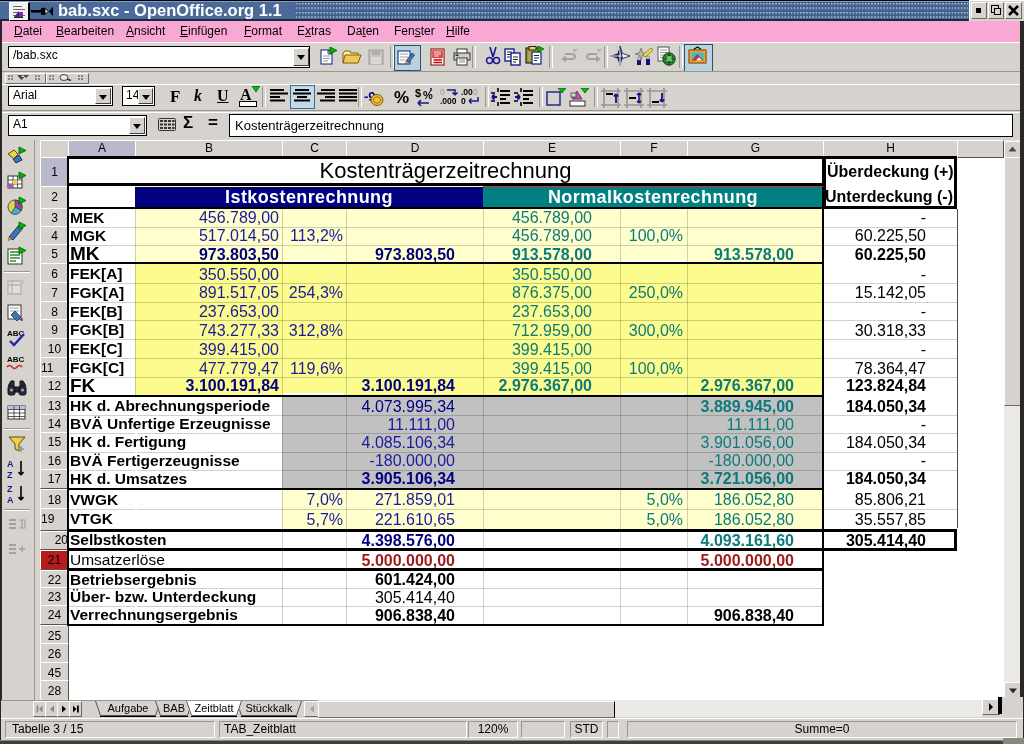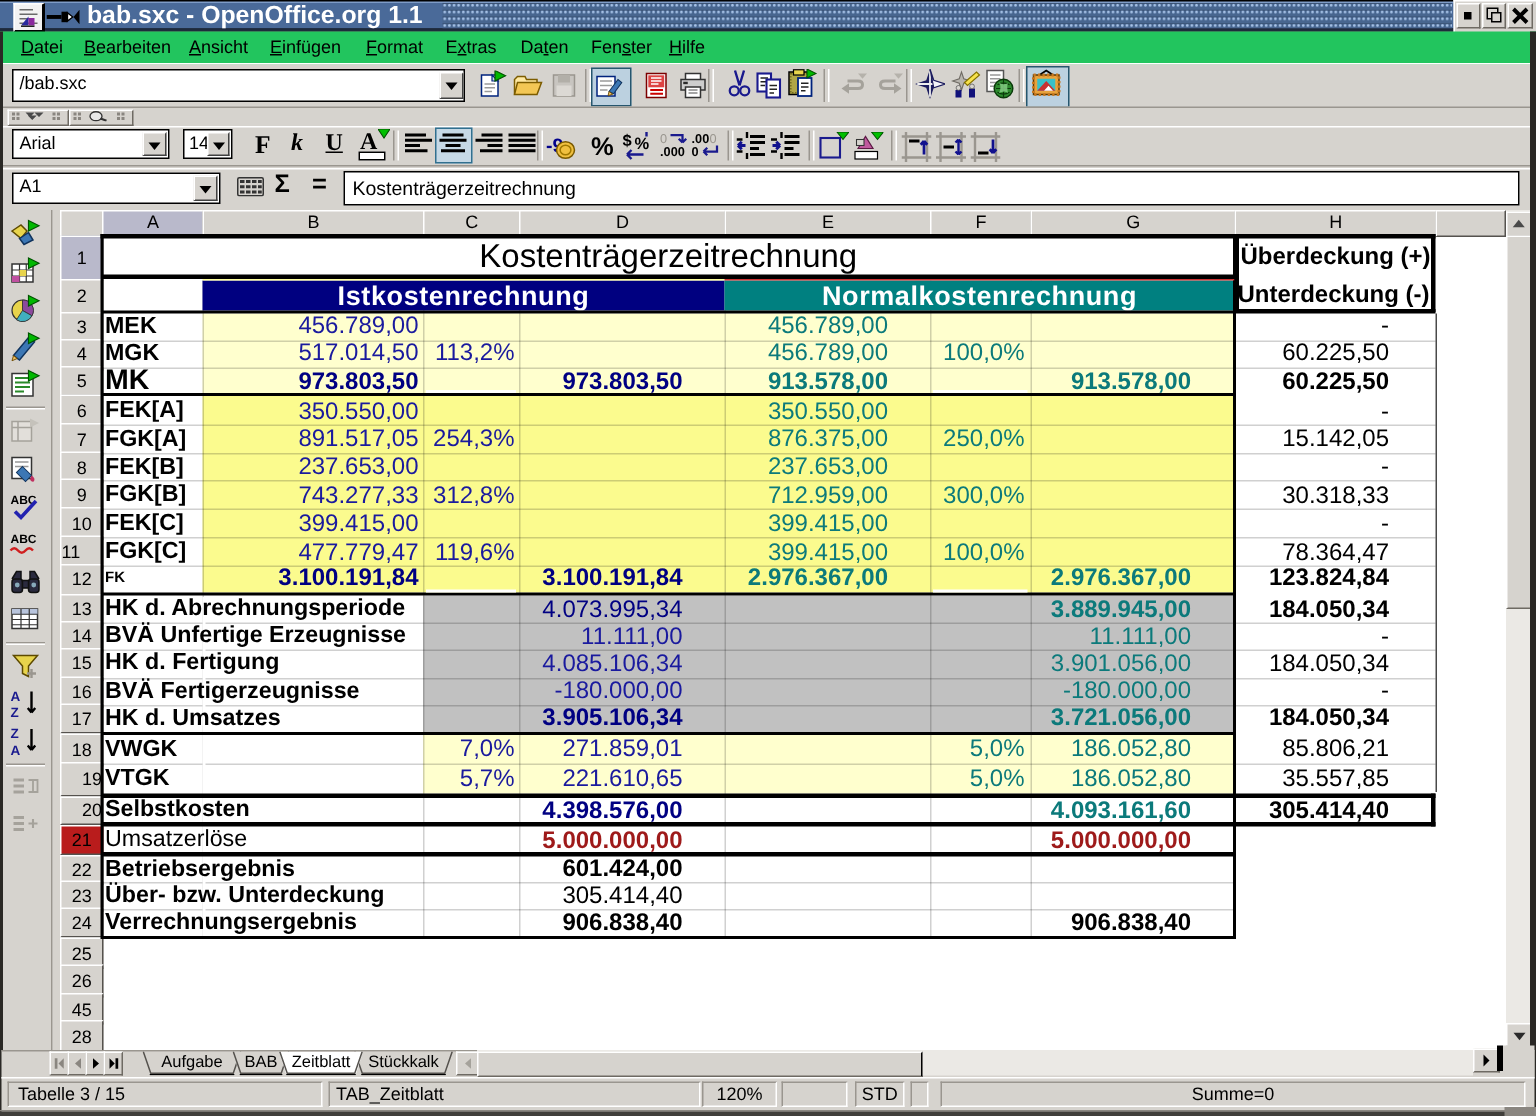--- a/index.html
+++ b/index.html
@@ -47,21 +47,21 @@
 <div class="ab rz" style="left:988px;top:2px;width:14px;height:15px;background:#d6d3ce">
  <div class="ab" style="left:2px;top:2px;width:6px;height:6px;border:1.5px solid #000"></div>
  <div class="ab" style="left:5px;top:5px;width:5px;height:5px;border:1.5px solid #000;background:#d6d3ce"></div>
 </div>
 <div class="ab rz" style="left:1005px;top:2px;width:15px;height:15px;background:#d6d3ce">
  <svg width="13" height="13" style="position:absolute;left:1px;top:1px">
       <path d="M2 2 L11 11 M11 2 L2 11" stroke="#000" stroke-width="2.6"></path>
     </svg>
 </div>
 
-<div class="ab" style="left:0;top:21px;width:1024px;height:21px;background:#22c55e;border-bottom:1px solid #fff">
+<div class="ab" style="left:0;top:21px;width:1024px;height:21px;background:#f9a8d4;border-bottom:1px solid #fff">
  <span class="mi" style="left:14px"><u>D</u>atei</span>
  <span class="mi" style="left:56px"><u>B</u>earbeiten</span>
  <span class="mi" style="left:126px"><u>A</u>nsicht</span>
  <span class="mi" style="left:180px"><u>E</u>infügen</span>
  <span class="mi" style="left:244px"><u>F</u>ormat</span>
  <span class="mi" style="left:297px">E<u>x</u>tras</span>
  <span class="mi" style="left:347px">Da<u>t</u>en</span>
  <span class="mi" style="left:394px">Fen<u>s</u>ter</span>
  <span class="mi" style="left:446px"><u>H</u>ilfe</span>
 </div>
@@ -384,21 +384,21 @@
 <div class="ab" style="left:40px;top:319.4px;width:27px;height:19.8px;background:#d6d3ce;border-top:1px solid #fff;border-left:1px solid #fff;border-right:1px solid #55524e;border-bottom:1px solid #55524e;font-size:12px;text-align:center;line-height:20px">9</div>
 <div class="ab" style="left:40px;top:338.2px;width:27px;height:19.8px;background:#d6d3ce;border-top:1px solid #fff;border-left:1px solid #fff;border-right:1px solid #55524e;border-bottom:1px solid #55524e;font-size:12px;text-align:center;line-height:20px">10</div>
 <div class="ab" style="left:40px;top:357px;width:27px;height:19.8px;background:#d6d3ce;border-top:1px solid #fff;border-left:1px solid #fff;border-right:1px solid #55524e;border-bottom:1px solid #55524e;font-size:12px;text-align:left;line-height:20px">11</div>
 <div class="ab" style="left:40px;top:375.8px;width:27px;height:19.2px;background:#d6d3ce;border-top:1px solid #fff;border-left:1px solid #fff;border-right:1px solid #55524e;border-bottom:1px solid #55524e;font-size:12px;text-align:center;line-height:19px">12</div>
 <div class="ab" style="left:40px;top:396px;width:27px;height:19.2px;background:#d6d3ce;border-top:1px solid #fff;border-left:1px solid #fff;border-right:1px solid #55524e;border-bottom:1px solid #55524e;font-size:12px;text-align:center;line-height:19px">13</div>
 <div class="ab" style="left:40px;top:414.2px;width:27px;height:19.2px;background:#d6d3ce;border-top:1px solid #fff;border-left:1px solid #fff;border-right:1px solid #55524e;border-bottom:1px solid #55524e;font-size:12px;text-align:center;line-height:19px">14</div>
 <div class="ab" style="left:40px;top:432.4px;width:27px;height:19.2px;background:#d6d3ce;border-top:1px solid #fff;border-left:1px solid #fff;border-right:1px solid #55524e;border-bottom:1px solid #55524e;font-size:12px;text-align:center;line-height:19px">15</div>
 <div class="ab" style="left:40px;top:450.6px;width:27px;height:19.2px;background:#d6d3ce;border-top:1px solid #fff;border-left:1px solid #fff;border-right:1px solid #55524e;border-bottom:1px solid #55524e;font-size:12px;text-align:center;line-height:19px">16</div>
 <div class="ab" style="left:40px;top:468.8px;width:27px;height:18.7px;background:#d6d3ce;border-top:1px solid #fff;border-left:1px solid #fff;border-right:1px solid #55524e;border-bottom:1px solid #55524e;font-size:12px;text-align:center;line-height:19px">17</div>
 <div class="ab" style="left:40px;top:488.5px;width:27px;height:20.5px;background:#d6d3ce;border-top:1px solid #fff;border-left:1px solid #fff;border-right:1px solid #55524e;border-bottom:1px solid #55524e;font-size:12px;text-align:center;line-height:20px">18</div>
-<div class="ab" style="left:40px;top:508px;width:27px;height:21.0px;background:#d6d3ce;border-top:1px solid #fff;border-left:1px solid #fff;border-right:1px solid #55524e;border-bottom:1px solid #55524e;font-size:12px;text-align:right;line-height:21px">19</div>
+<div class="ab" style="left:40px;top:508px;width:27px;height:21.0px;background:#d6d3ce;border-top:1px solid #fff;border-left:1px solid #fff;border-right:1px solid #55524e;border-bottom:1px solid #55524e;font-size:12px;text-align:left;line-height:21px">19</div>
 <div class="ab" style="left:40px;top:531px;width:27px;height:17.0px;background:#d6d3ce;border-top:1px solid #fff;border-left:1px solid #fff;border-right:1px solid #55524e;border-bottom:1px solid #55524e;font-size:12px;text-align:right;line-height:17px">20</div>
 <div class="ab" style="left:40px;top:550px;width:27px;height:18.0px;background:#b91c1c;border-top:1px solid #fff;border-left:1px solid #fff;border-right:1px solid #55524e;border-bottom:1px solid #55524e;font-size:12px;text-align:center;line-height:18px">21</div>
 <div class="ab" style="left:40px;top:569.5px;width:27px;height:18.8px;background:#d6d3ce;border-top:1px solid #fff;border-left:1px solid #fff;border-right:1px solid #55524e;border-bottom:1px solid #55524e;font-size:12px;text-align:center;line-height:19px">22</div>
 <div class="ab" style="left:40px;top:587.3px;width:27px;height:18.8px;background:#d6d3ce;border-top:1px solid #fff;border-left:1px solid #fff;border-right:1px solid #55524e;border-bottom:1px solid #55524e;font-size:12px;text-align:center;line-height:19px">23</div>
 <div class="ab" style="left:40px;top:605.1px;width:27px;height:18.4px;background:#d6d3ce;border-top:1px solid #fff;border-left:1px solid #fff;border-right:1px solid #55524e;border-bottom:1px solid #55524e;font-size:12px;text-align:center;line-height:18px">24</div>
 <div class="ab" style="left:40px;top:624.5px;width:27px;height:19.5px;background:#d6d3ce;border-top:1px solid #fff;border-left:1px solid #fff;border-right:1px solid #55524e;border-bottom:1px solid #55524e;font-size:12px;text-align:center;line-height:20px">25</div>
 <div class="ab" style="left:40px;top:643px;width:27px;height:19.5px;background:#d6d3ce;border-top:1px solid #fff;border-left:1px solid #fff;border-right:1px solid #55524e;border-bottom:1px solid #55524e;font-size:12px;text-align:center;line-height:20px">26</div>
 <div class="ab" style="left:40px;top:661.5px;width:27px;height:19.5px;background:#d6d3ce;border-top:1px solid #fff;border-left:1px solid #fff;border-right:1px solid #55524e;border-bottom:1px solid #55524e;font-size:12px;text-align:center;line-height:20px">45</div>
 <div class="ab" style="left:40px;top:680px;width:27px;height:19.5px;background:#d6d3ce;border-top:1px solid #fff;border-left:1px solid #fff;border-right:1px solid #55524e;border-bottom:1px solid #55524e;font-size:12px;text-align:center;line-height:20px">28</div>
 <div class="ab" style="left:34px;top:140px;width:6px;height:560px;background:#d6d3ce"></div>
@@ -478,21 +478,21 @@
 <span class="ab" style="left:70px;top:339.2px;font-size:15.5px;font-weight:bold;line-height:19px;white-space:pre">FEK[C]</span>
 <span class="ab" style="right:745px;top:339.7px;font-size:16px;line-height:19px;color:#1a1a9e;white-space:pre">399.415,00</span>
 <span class="ab" style="right:432px;top:339.7px;font-size:16px;line-height:19px;color:#0c7a7b;white-space:pre">399.415,00</span>
 <span class="ab" style="right:98px;top:339.7px;font-size:16px;line-height:19px;color:#000;white-space:pre">-</span>
 <span class="ab" style="left:70px;top:358px;font-size:15.5px;font-weight:bold;line-height:19px;white-space:pre">FGK[C]</span>
 <span class="ab" style="right:745px;top:358.5px;font-size:16px;line-height:19px;color:#1a1a9e;white-space:pre">477.779,47</span>
 <span class="ab" style="right:681px;top:358.5px;font-size:16px;line-height:19px;color:#1a1a9e;white-space:pre">119,6%</span>
 <span class="ab" style="right:432px;top:358.5px;font-size:16px;line-height:19px;color:#0c7a7b;white-space:pre">399.415,00</span>
 <span class="ab" style="right:341px;top:358.5px;font-size:16px;line-height:19px;color:#0c7a7b;white-space:pre">100,0%</span>
 <span class="ab" style="right:98px;top:358.5px;font-size:16px;line-height:19px;color:#000;white-space:pre">78.364,47</span>
-<span class="ab" style="left:70px;top:376.8px;font-size:10px;font-weight:bold;line-height:18px;white-space:pre">FK</span>
+<span class="ab" style="left:70px;top:376.8px;font-size:19px;font-weight:bold;line-height:18px;white-space:pre">FK</span>
 <span class="ab" style="right:745px;top:377.3px;font-size:16px;line-height:18px;color:#000082;font-weight:bold;white-space:pre">3.100.191,84</span>
 <span class="ab" style="right:569px;top:377.3px;font-size:16px;line-height:18px;color:#000082;font-weight:bold;white-space:pre">3.100.191,84</span>
 <span class="ab" style="right:432px;top:377.3px;font-size:16px;line-height:18px;color:#0c7a7b;font-weight:bold;white-space:pre">2.976.367,00</span>
 <span class="ab" style="right:230px;top:377.3px;font-size:16px;line-height:18px;color:#0c7a7b;font-weight:bold;white-space:pre">2.976.367,00</span>
 <span class="ab" style="right:98px;top:377.3px;font-size:16px;line-height:18px;color:#000;font-weight:bold;white-space:pre">123.824,84</span>
 <span class="ab" style="left:70px;top:397px;font-size:15.5px;font-weight:bold;line-height:18px;white-space:pre">HK d. Abrechnungsperiode</span>
 <span class="ab" style="right:569px;top:397.5px;font-size:16px;line-height:18px;color:#000082;font-weight:normal;white-space:pre">4.073.995,34</span>
 <span class="ab" style="right:230px;top:397.5px;font-size:16px;line-height:18px;color:#0c7a7b;font-weight:bold;white-space:pre">3.889.945,00</span>
 <span class="ab" style="right:98px;top:397.5px;font-size:16px;line-height:18px;color:#000;font-weight:bold;white-space:pre">184.050,34</span>
 <span class="ab" style="left:70px;top:415.2px;font-size:15.5px;font-weight:bold;line-height:18px;white-space:pre">BVÄ Unfertige Erzeugnisse</span>

